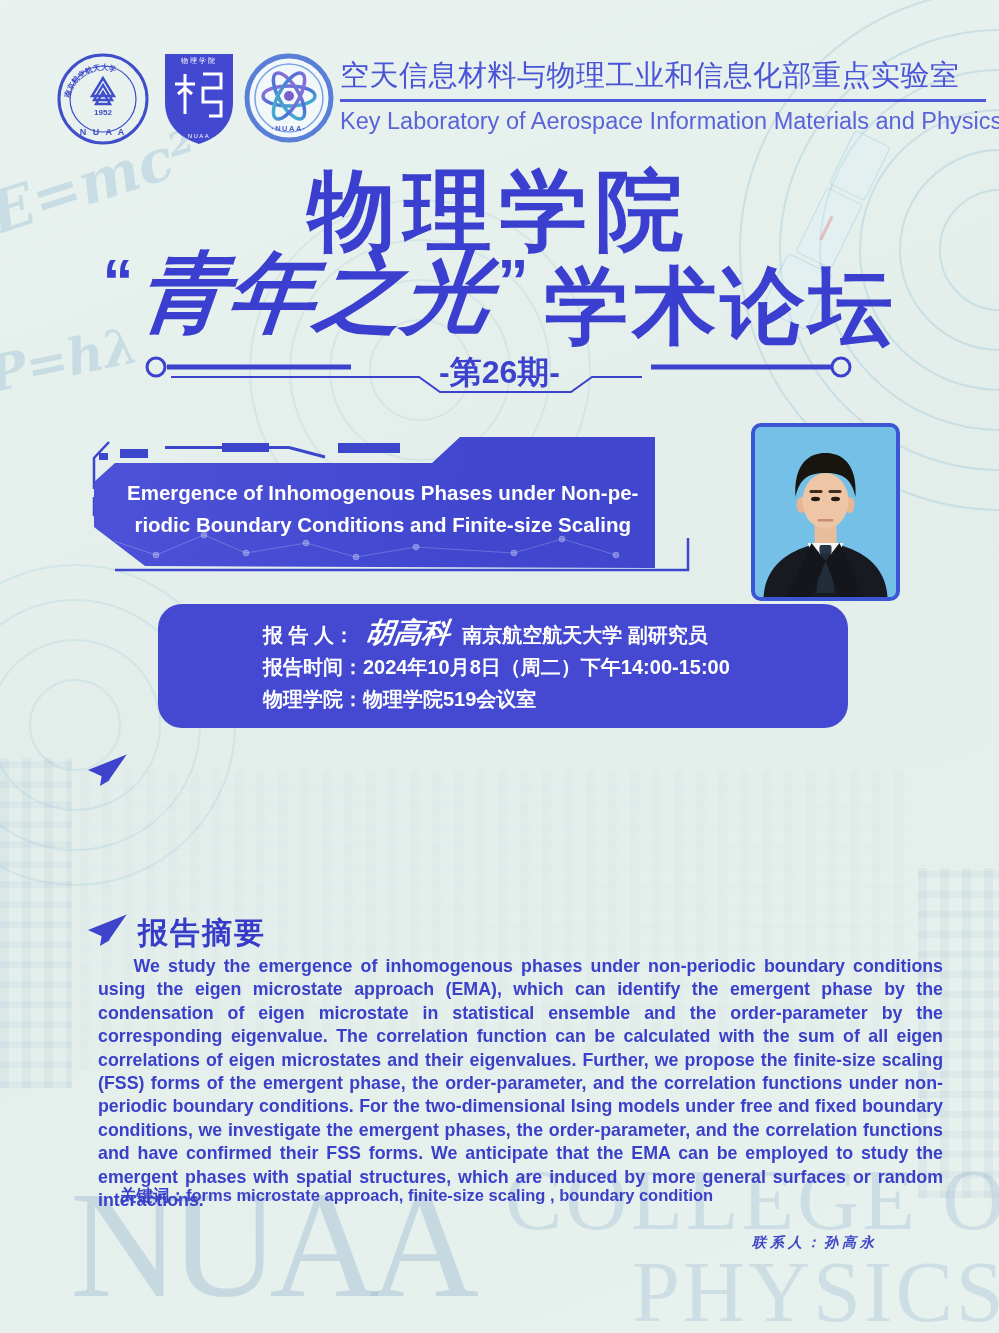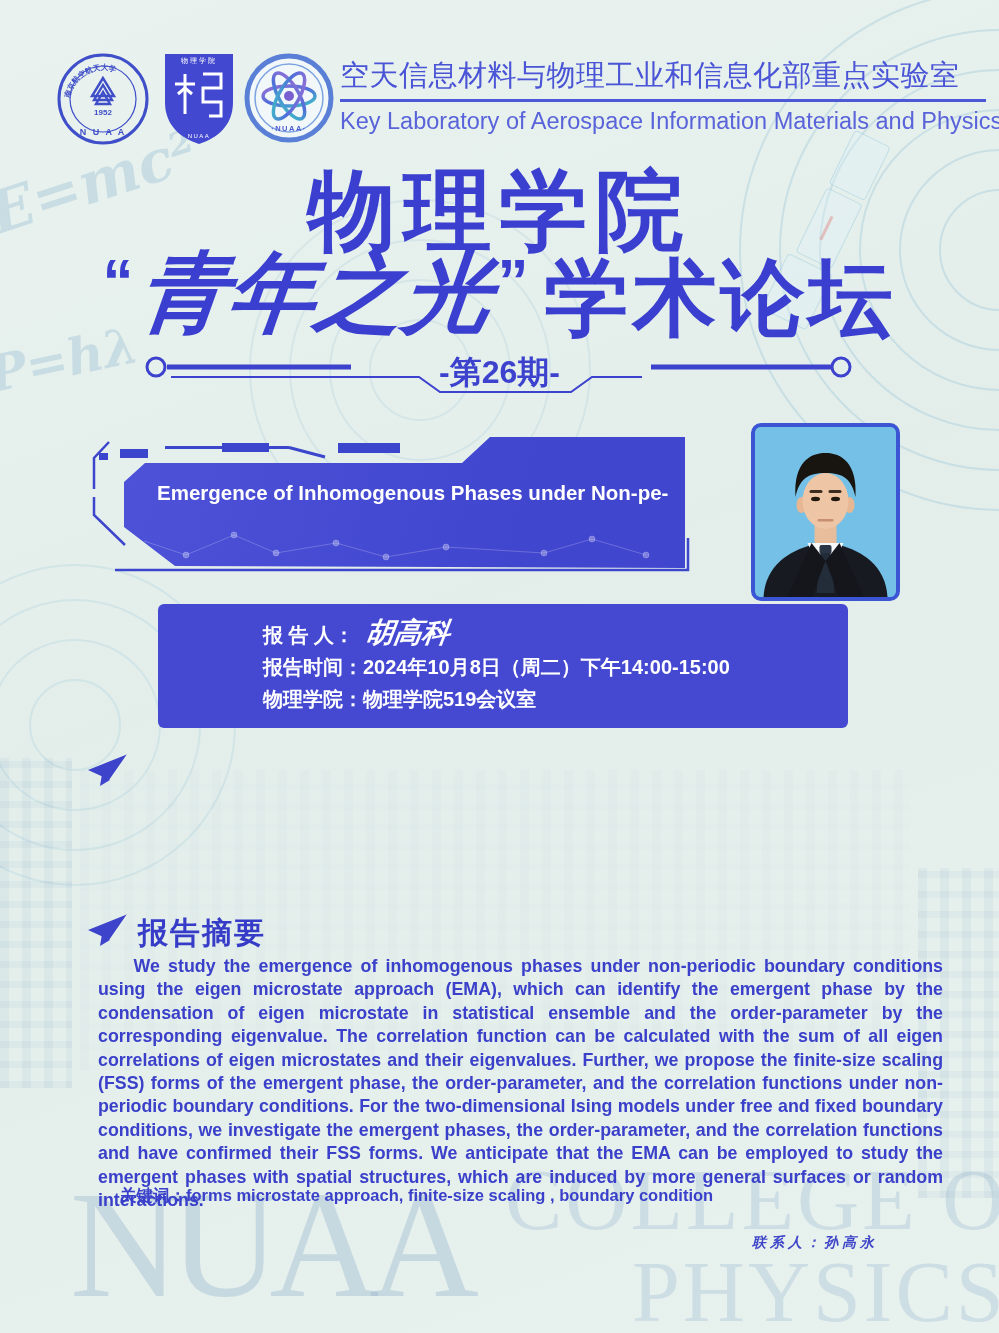--- a/index.html
+++ b/index.html
@@ -21,30 +21,30 @@
   .wm-physics{left:632px;top:1242px;font-size:86px;letter-spacing:3px;color:rgba(156,185,207,.34);}
   
   .hdr-zh{left:340px;top:56px;font-size:29px;font-weight:normal;color:#4a54d6;letter-spacing:.5px;white-space:nowrap;}
   .hdr-rule{left:340px;top:99px;width:646px;height:3px;background:#4d58d6;}
   .hdr-en{left:340px;top:108px;font-size:23.5px;color:#5963da;white-space:nowrap;}
   
   .title1{left:0;top:152px;width:999px;text-align:center;font-size:88px;font-weight:900;color:#3a3fcf;letter-spacing:8px;}
   .title2{left:0;top:248px;width:999px;display:flex;justify-content:center;align-items:flex-start;color:#3a3fcf;}
   .t2-quote{font-size:62px;font-weight:900;line-height:1;margin-top:2px;}
   .t2-script{font-size:88px;line-height:1;font-weight:bold;font-style:italic;font-family:"DejaVu Serif",serif;transform:skewX(-6deg);margin:0 6px;}
-  .t2-rest{font-size:84px;font-weight:900;line-height:1;margin-left:16px;margin-top:8px;letter-spacing:4px;}
+  .t2-rest{font-size:84px;font-weight:900;line-height:1;margin-left:16px;margin-top:16px;letter-spacing:4px;}
   .issue{left:0;top:351px;width:999px;text-align:center;font-size:32px;font-weight:bold;color:#3c42cd;}
   
-  .banner{left:124px;top:437px;width:561px;height:131px;background:linear-gradient(105deg,#4d52d8 0%,#4146cf 70%);
+  .banner{left:94px;top:437px;width:561px;height:131px;background:linear-gradient(105deg,#4d52d8 0%,#4146cf 70%);
           clip-path:polygon(21px 26px,338px 26px,366px 0,561px 0,561px 131px,51px 129px,0 90px,0 45px);text-align:center;}
   .banner-text{position:absolute;left:33px;top:40px;color:#fff;font-size:20.5px;font-weight:bold;line-height:31.5px;white-space:nowrap;}
   
   .photo{left:751px;top:423px;width:141px;height:170px;border:4px solid #3b55d4;border-radius:10px;overflow:hidden;background:#74c0e6;}
   
-  .infobox{left:158px;top:604px;width:690px;height:124px;border-radius:6px;background:#4549d1;
+  .infobox{left:158px;top:604px;width:690px;height:124px;border-radius:24px;background:#4549d1;
            box-sizing:border-box;padding:15px 30px 0 105px;color:#fff;}
   .inforow{display:flex;align-items:baseline;line-height:32px;font-size:20px;font-weight:bold;white-space:nowrap;}
   .info-name{display:inline-block;font-family:"DejaVu Serif",serif;font-style:italic;font-weight:bold;font-size:28px;
              transform:skewX(-8deg);margin:0 12px;line-height:1;}
   
   .sec-title{position:absolute;font-size:30px;font-weight:800;color:#363cc8;letter-spacing:2px;}
   .body-zh{left:88px;top:794px;width:847px;font-size:17.5px;line-height:21.8px;color:#3d43c6;
            text-align:justify;text-indent:2em;font-weight:600;margin:0;}
   .body-en{left:98px;top:955px;width:845px;font-size:17.8px;line-height:23.4px;color:#3a40c9;
            text-align:justify;text-indent:2em;font-weight:600;margin:0;}
@@ -199,20 +199,21 @@
         <circle cx="212" cy="106" r="3"></circle>
           <circle cx="262" cy="120" r="3"></circle>
           <circle cx="322" cy="110" r="3"></circle>
         <circle cx="420" cy="116" r="3"></circle>
           <circle cx="468" cy="102" r="3"></circle>
           <circle cx="522" cy="118" r="3"></circle>
       </g>
     </svg>
     <div class="banner-text">
       <div>Emergence of Inhomogenous Phases under Non-pe-</div>
+      <div>riodic Boundary Conditions and Finite-size Scaling</div>
     </div>
   </div>
 
   <div class="abs photo">
     <svg width="141" height="170" viewBox="0 0 140 170">
       <rect width="140" height="170" fill="#74c0e6"></rect>
       <rect x="59" y="96" width="22" height="24" fill="#e8bd9c"></rect>
       <path d="M8 170 C10 138 34 124 56 118 L84 118 C106 124 130 138 132 170 Z" fill="#171a21"></path>
       <polygon points="52,116 88,116 70,154" fill="#f5f7f8"></polygon>
       <rect x="64" y="118" width="12" height="9" rx="2" fill="#2a3646"></rect>
@@ -228,20 +229,21 @@
       <ellipse cx="60" cy="72" rx="4.5" ry="2.2" fill="#21180f"></ellipse>
       <ellipse cx="80" cy="72" rx="4.5" ry="2.2" fill="#21180f"></ellipse>
       <rect x="62" y="92" width="16" height="2.5" rx="1" fill="#c78f70"></rect>
     </svg>
   </div>
 
   <div class="abs infobox">
     <div class="inforow">
       <span>报 告 人：</span>
       <span class="info-name">胡高科</span>
+      <span>南京航空航天大学  副研究员</span>
     </div>
     <div class="inforow">
       <span>报告时间：</span>
       <span>2024年10月8日（周二）下午14:00-15:00</span>
     </div>
     <div class="inforow">
       <span>物理学院：</span>
       <span>物理学院519会议室</span>
     </div>
   </div>

